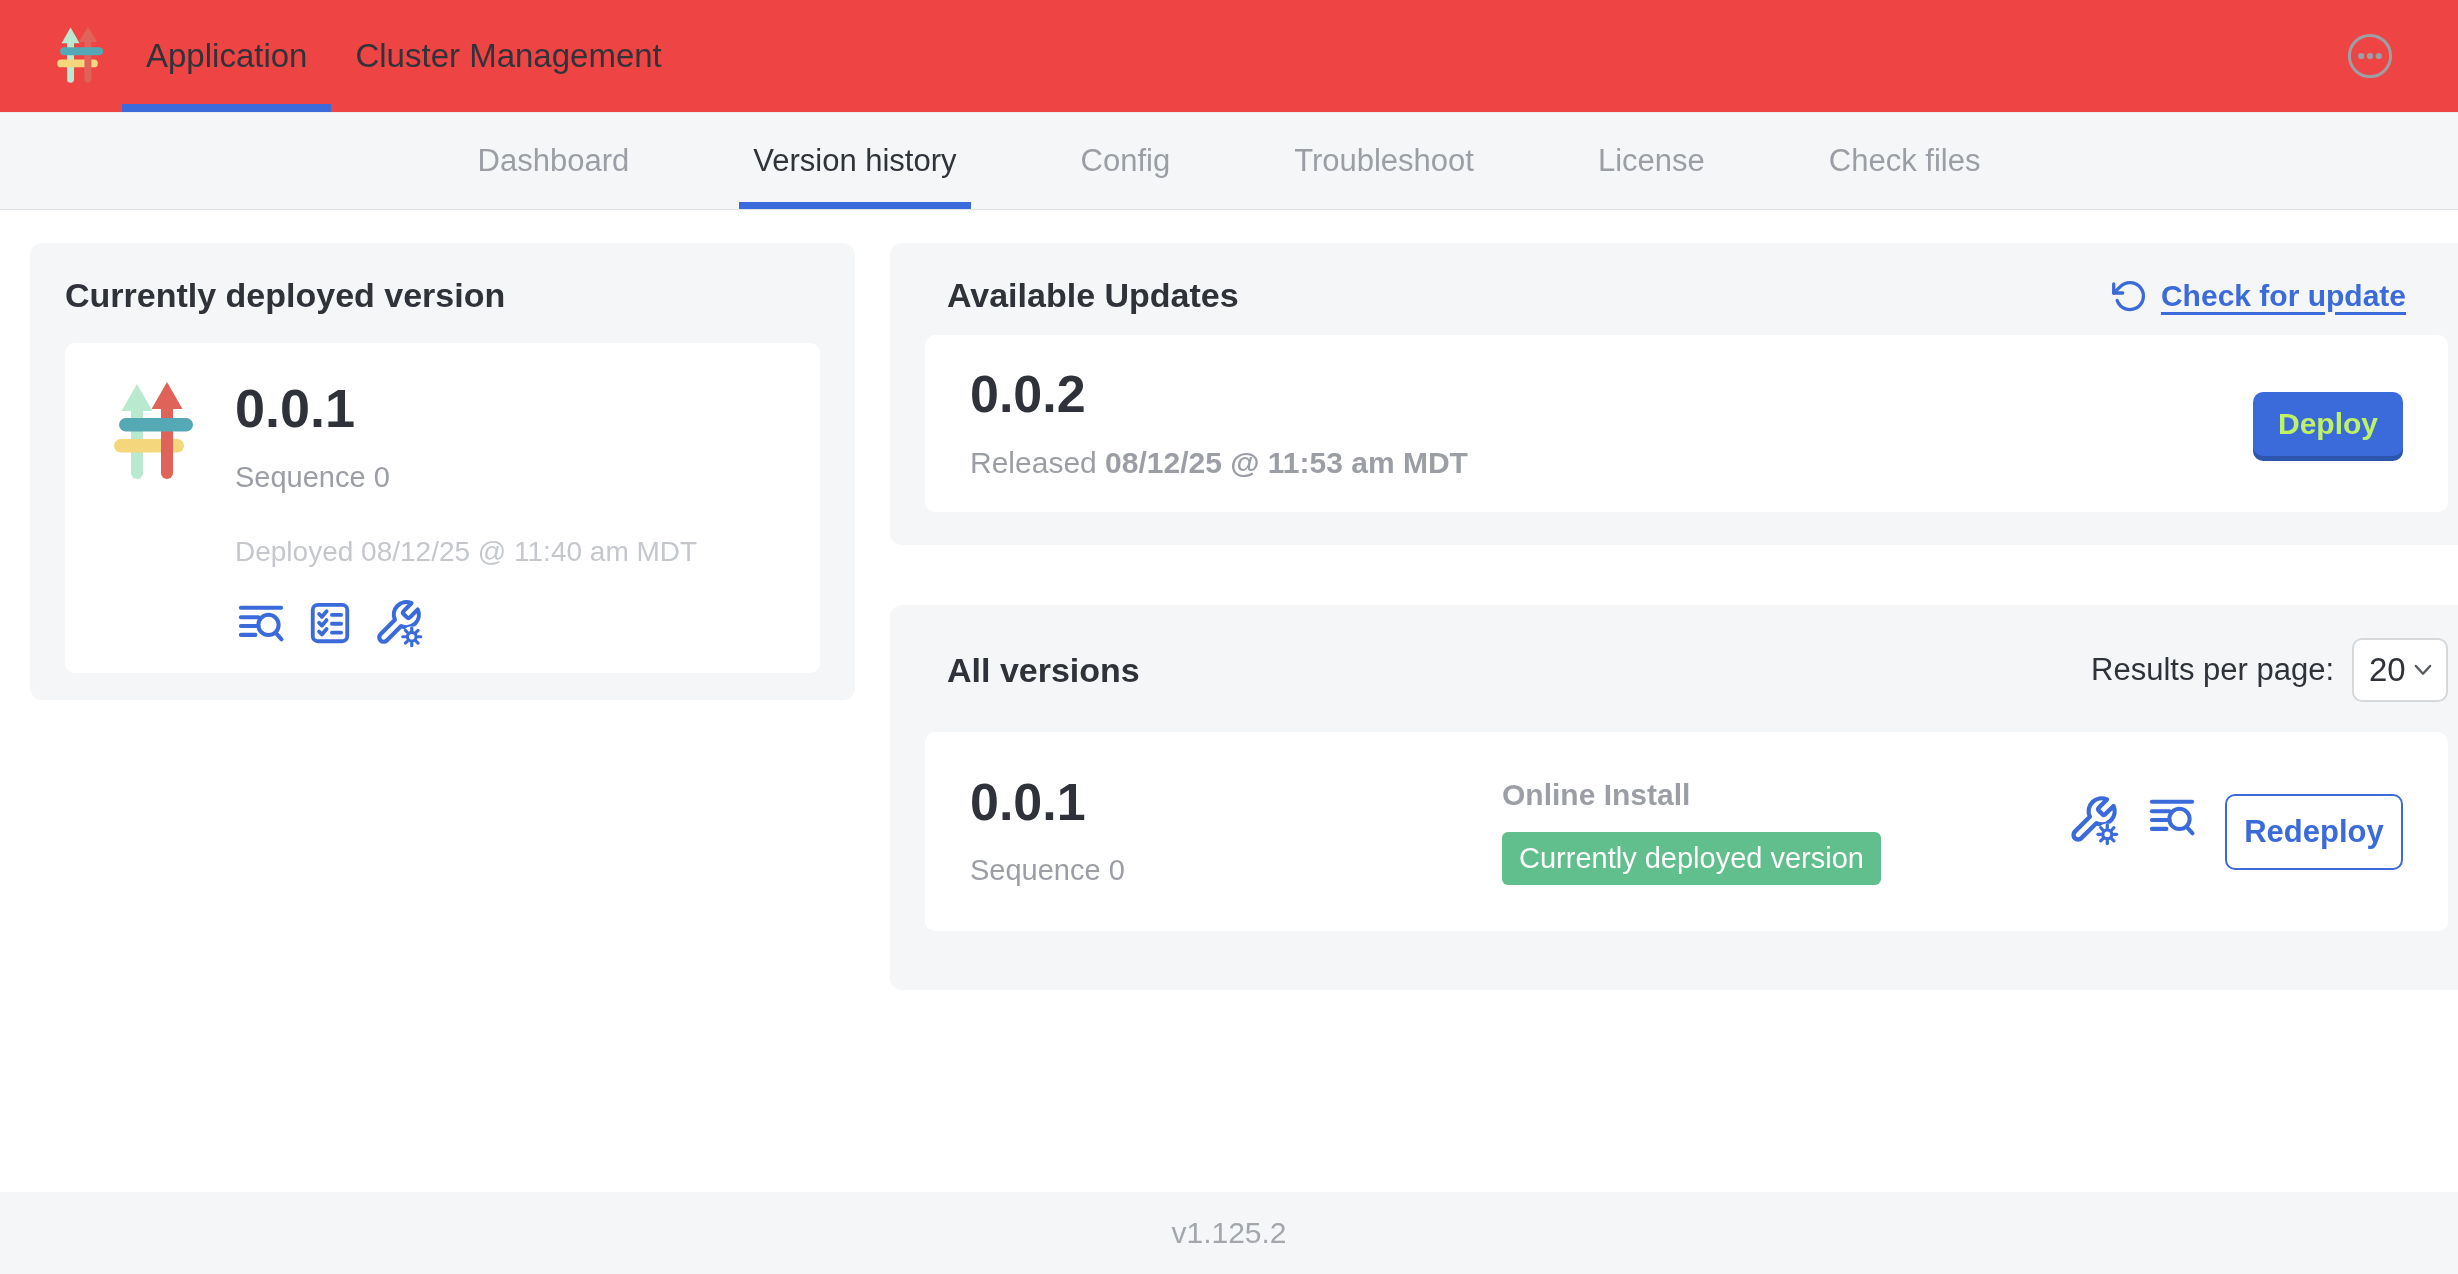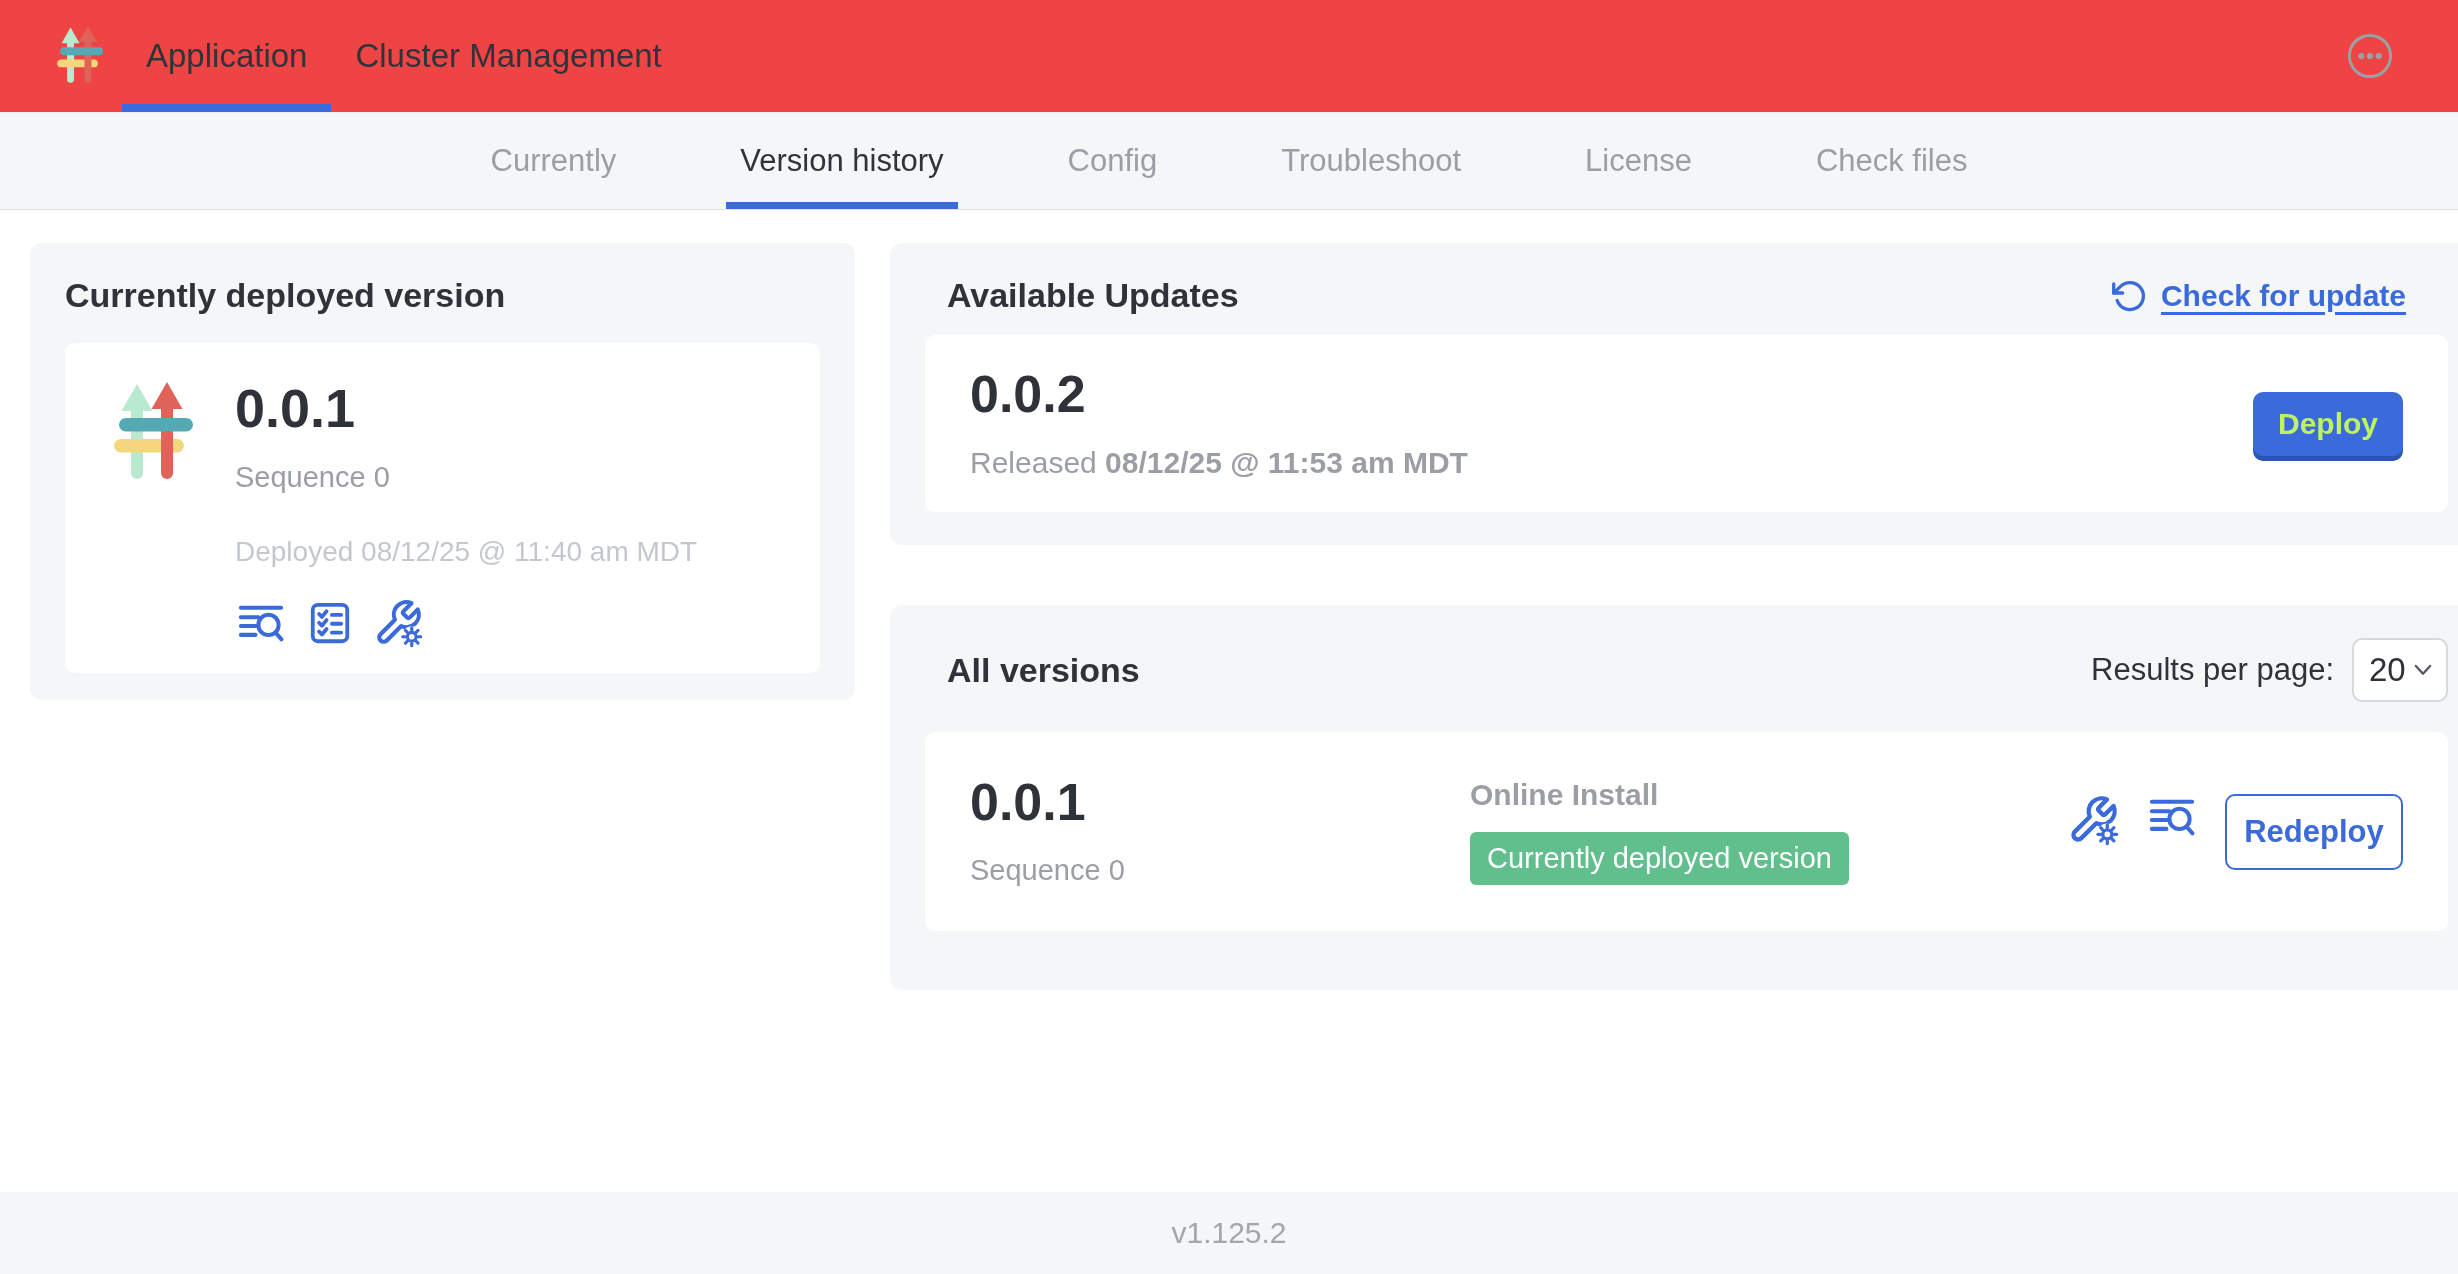--- a/index.html
+++ b/index.html
@@ -54,21 +54,21 @@
   .released-line .rel-date{font-weight:700;}
   .btn-primary{width:150px;height:64px;background:#3b6bdb;color:#bef264;font-size:30px;font-weight:700;
     border:none;border-radius:10px;box-shadow:0 5px 0 #2c55ae;cursor:pointer;font-family:inherit;}
   .perpage{display:flex;align-items:center;gap:18px;font-size:31px;color:#2f3238;}
   .select{width:96px;height:64px;background:#fff;border:2px solid #d6d9dc;border-radius:10px;
     display:flex;align-items:center;justify-content:space-between;padding:0 13px 0 15px;
     font-size:33px;color:#2f3238;box-sizing:border-box;cursor:pointer;}
   .select svg{display:block;width:20px;height:13px;}
   .version-row{margin-top:30px;height:199px;padding:0 45px;display:flex;align-items:center;box-sizing:border-box;}
   .vr-left{width:500px;flex:none;}
-  .vr-mid{flex:1;}
+  .vr-mid{flex:1;margin-left:32px;}
   .install-type{font-size:30px;font-weight:600;color:#9b9fa5;}
   .badge{display:inline-block;margin-top:20px;background:#61bf8d;color:#fff;font-size:29px;padding:10px 17px;border-radius:6px;}
   .vr-actions{display:flex;align-items:flex-start;gap:28px;flex:none;}
   .btn-outline{width:178px;height:76px;background:#fff;border:2px solid #3b6bdb;border-radius:10px;
     color:#3b6bdb;font-size:31px;font-weight:700;cursor:pointer;box-sizing:border-box;font-family:inherit;}
   
   footer{height:82px;background:#f4f6f8;display:flex;align-items:flex-start;justify-content:center;
     padding-top:24px;box-sizing:border-box;font-size:30px;color:#a3a7ac;}
 </style>
 </head>
@@ -100,21 +100,21 @@
         <circle cx="7.6" cy="12" r="1.55" fill="#9aa0a6"></circle>
         <circle cx="12" cy="12" r="1.55" fill="#9aa0a6"></circle>
         <circle cx="16.4" cy="12" r="1.55" fill="#9aa0a6"></circle>
       </svg>
     </span>
   </button>
 </header>
 
 <nav class="subnav">
   <div class="subnav-item">
-    <span>Currently</span>
+    <span>Dashboard</span>
   </div>
   <div class="subnav-item active">
     <span>Version history</span>
   </div>
   <div class="subnav-item">
     <span>Config</span>
   </div>
   <div class="subnav-item">
     <span>Troubleshoot</span>
   </div>

